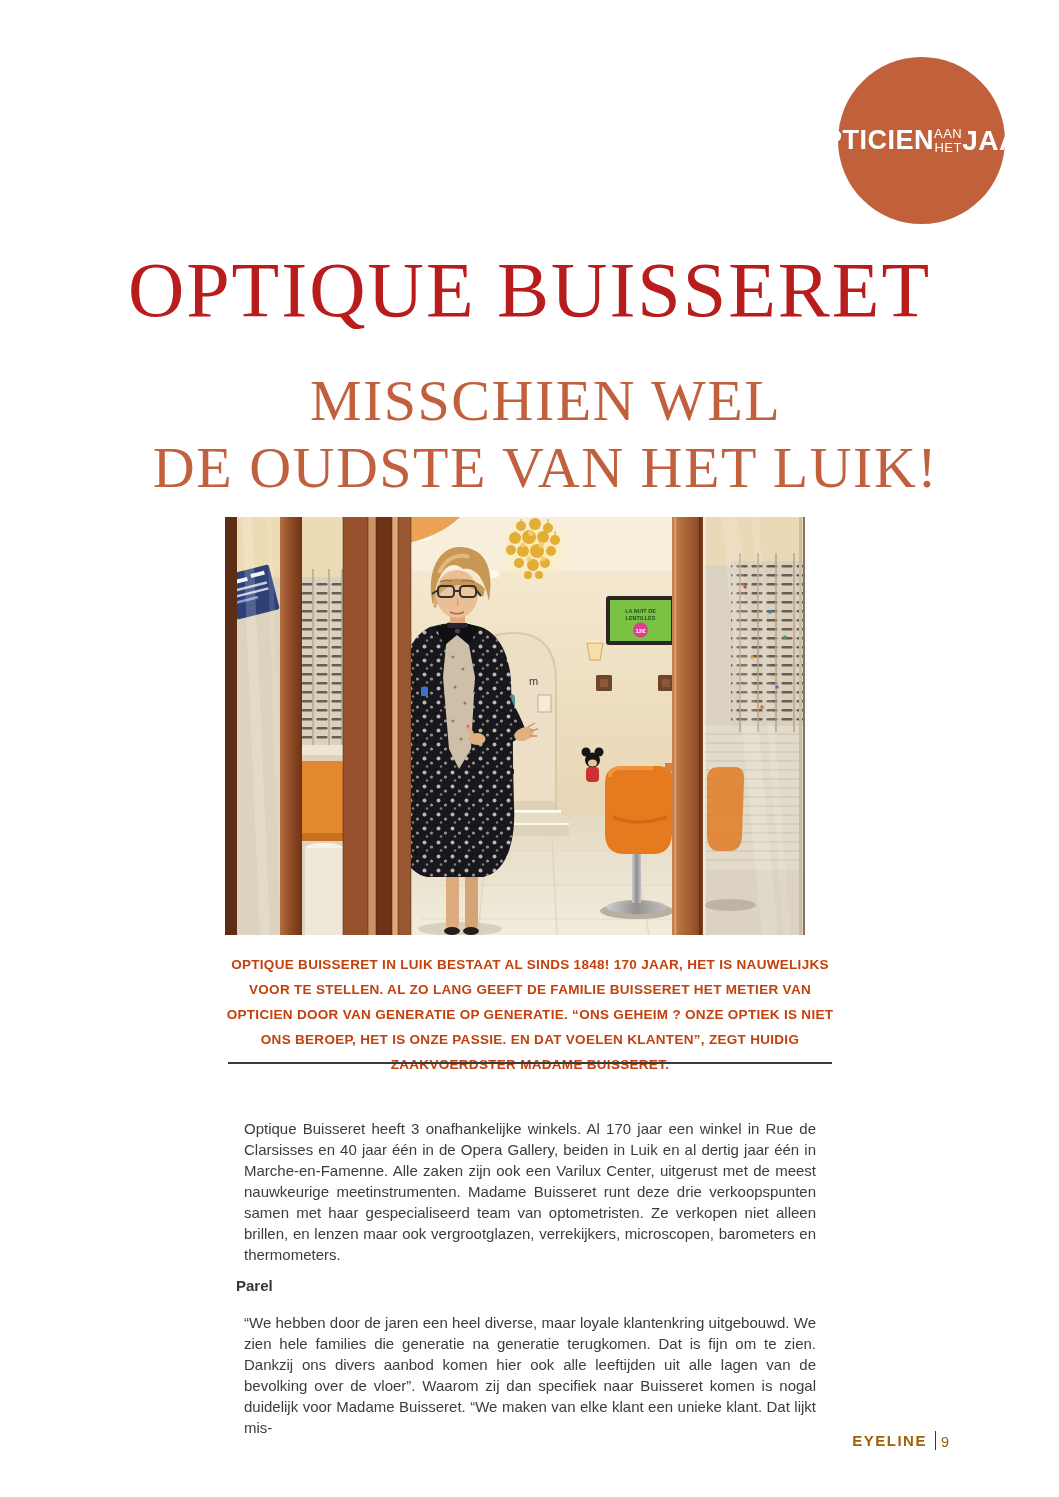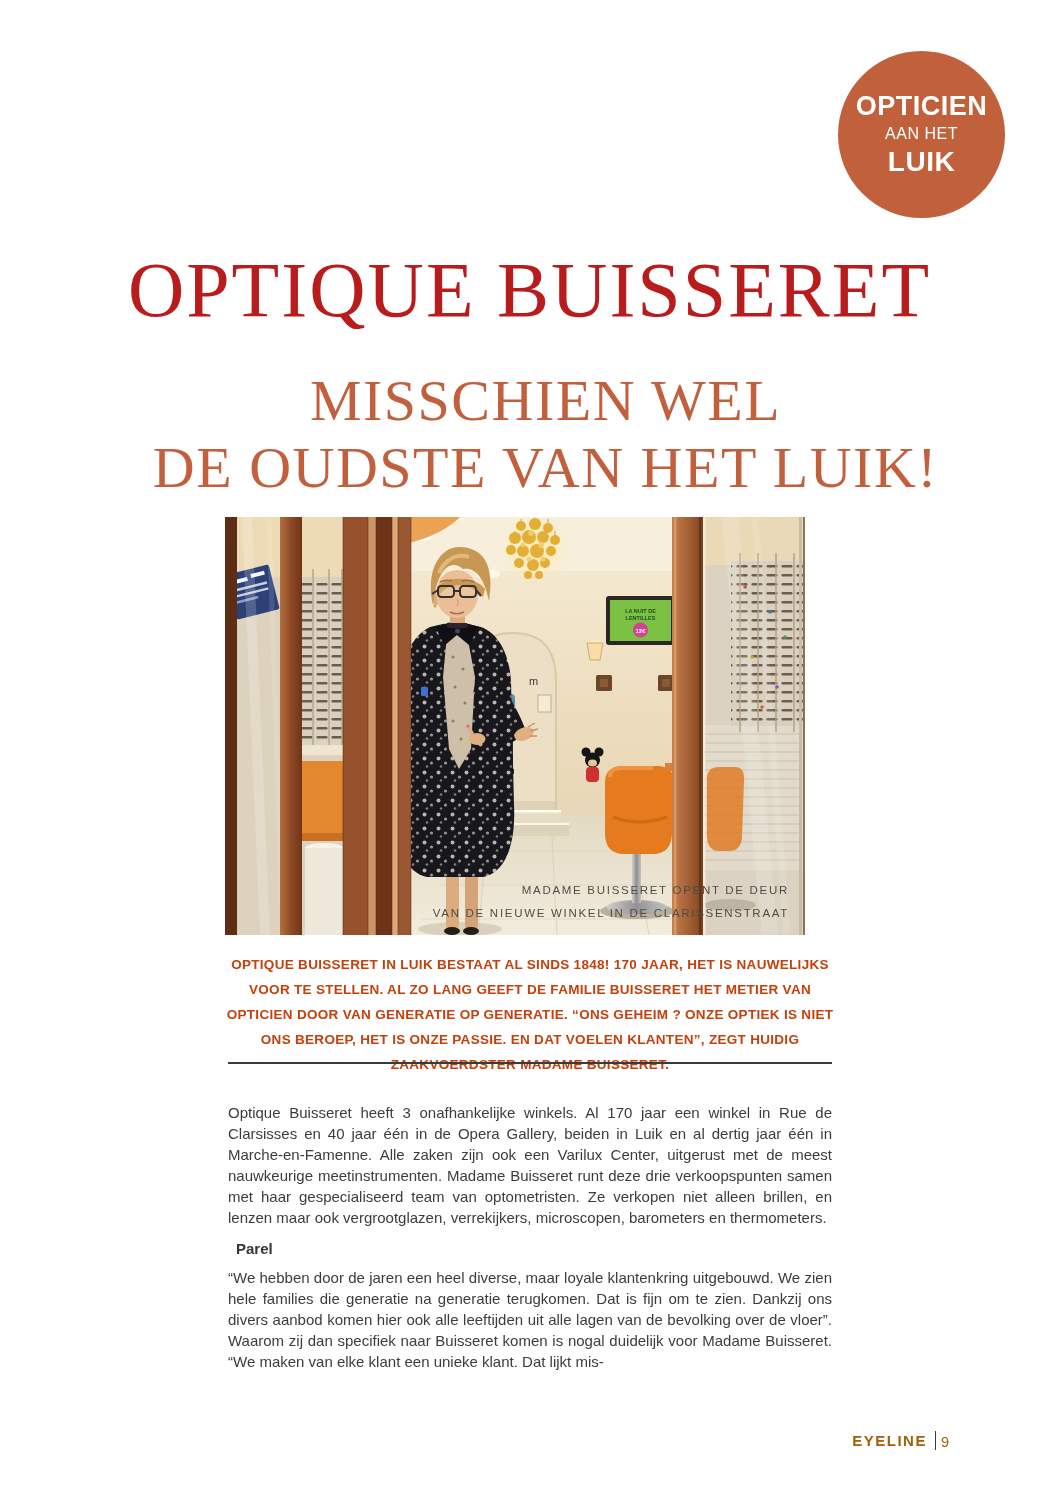--- a/index.html
+++ b/index.html
@@ -2,26 +2,26 @@
 <html><head>
 <meta charset="utf-8">
 <style>
   html,body{margin:0;padding:0;background:#ffffff;}
   .page{
     position:relative;width:1059px;height:1497px;background:#ffffff;overflow:hidden;
     font-family:"Liberation Sans",sans-serif;color:#3c3c3c;
   }
   
   .badge{
-    position:absolute;left:838px;top:51px;width:167px;height:167px;border-radius:50%;
-    background:#c0613c;color:#ffffff;display:flex;flex-direction:column;
+    position:absolute;left:838px;top:57px;width:167px;height:167px;border-radius:50%;
+    background:#c0613c;color:#ffffff;display:flex;
     align-items:center;justify-content:center;text-align:center;line-height:1.05;
   }
   .badge .b1{font-size:27px;font-weight:bold;letter-spacing:.5px;}
-  .badge .b2{font-size:16px;font-weight:normal;margin:5px 0;letter-spacing:.5px;}
+  .badge .b2{font-size:13px;font-weight:normal;margin:5px 0;letter-spacing:.5px;}
   .badge .b3{font-size:28px;font-weight:bold;letter-spacing:.5px;}
   
   .title-main{
     position:absolute;left:0;top:247px;width:100%;text-align:center;
     font-family:"Liberation Serif",serif;font-weight:400;font-size:78px;line-height:1.1;
     letter-spacing:2px;color:#b91c1c;margin:0;
   }
   .title-sub{
     position:absolute;left:0;width:100%;text-align:center;margin:16px;
     font-family:"Liberation Serif",serif;font-weight:400;font-size:58px;line-height:1.1;
@@ -47,21 +47,21 @@
     position:absolute;left:228px;top:1062px;width:604px;height:0;
     border-top:2px solid #3a3a3a;
   }
   .byline{
     position:absolute;left:228px;top:1074px;width:604px;margin:0;text-align:center;
     font-size:16px;color:#4a4a4a;font-weight:normal;
   }
   
   .article{position:absolute;left:228px;top:1102px;width:604px;}
   .article p{
-    margin:0;font-size:15px;line-height:21px;text-align:justify;color:#3c3c3c;
+    margin:16px;font-size:15px;line-height:21px;text-align:justify;color:#3c3c3c;
   }
   .article p.p1{margin-bottom:10px;}
   .article h3{
     margin:8px;font-size:15px;line-height:21px;font-weight:bold;color:#353535;
   }
   
   .footer{
     position:absolute;top:1431px;right:110px;display:flex;align-items:center;
     color:#a16207;
   }
@@ -70,21 +70,21 @@
   .footer .num{font-size:14.5px;padding-top:3px;}
 </style>
 </head>
 <body>
 
 <div class="page">
 
   <div class="badge">
     <div class="b1">OPTICIEN</div>
     <div class="b2">AAN HET</div>
-    <div class="b3">LUIK</div>
+    <div class="b3">JAAR</div>
   </div>
 
   <h1 class="title-main">OPTIQUE BUISSERET</h1>
   <h2 class="title-sub sub1">MISSCHIEN WEL</h2>
   <h2 class="title-sub sub2"><span class="ital">DE OUDSTE</span><span> VAN HET LUIK!</span></h2>
 
   <div class="photo">
     <svg viewBox="0 0 580 418" width="580" height="418">
       <defs>
         <linearGradient id="wallG" x1="0" y1="0" x2="0" y2="1">
@@ -337,24 +337,20 @@
         <rect x="55" y="0" width="22" height="418" fill="url(#woodG)"></rect>
         <rect x="118" y="0" width="25" height="418" fill="#97512c"></rect>
         <rect x="143" y="0" width="8" height="418" fill="#cb9465"></rect>
         <rect x="151" y="0" width="16" height="418" fill="#6e3317"></rect>
         <rect x="167" y="0" width="6" height="418" fill="#dca876"></rect>
         <rect x="173" y="0" width="13" height="418" fill="#9a5832"></rect>
         <path d="M118,0 V418 M143,0 V418 M151,0 V418 M167,0 V418 M173,0 V418 M186,0 V418" stroke="#4c2410" stroke-width="1" opacity=".5"></path>
       </g>
     </svg>
 
-    <div class="photo-caption">
-      <div>MADAME BUISSERET OPENT DE DEUR</div>
-      <div>VAN DE NIEUWE WINKEL IN DE CLARISSENSTRAAT</div>
-    </div>
   </div>
 
   <p class="lead">OPTIQUE BUISSERET IN LUIK BESTAAT AL SINDS 1848! 170 JAAR, HET IS NAUWELIJKS VOOR TE STELLEN. AL ZO LANG GEEFT DE FAMILIE BUISSERET HET METIER VAN OPTICIEN DOOR VAN GENERATIE OP GENERATIE. “ONS GEHEIM ? ONZE OPTIEK IS NIET ONS BEROEP, HET IS ONZE PASSIE. EN DAT VOELEN KLANTEN”, ZEGT HUIDIG ZAAKVOERDSTER MADAME BUISSERET.</p>
 
   <div class="rule"></div>
 
   <div class="article">
     <p class="p1">Optique Buisseret heeft 3 onafhankelijke winkels. Al 170 jaar een winkel in Rue de Clarsisses en 40 jaar één in de Opera Gallery, beiden in Luik en al dertig jaar één in Marche-en-Famenne. Alle zaken zijn ook een Varilux Center, uitgerust met de meest nauwkeurige meetinstrumenten. Madame Buisseret runt deze drie verkoopspunten samen met haar gespecialiseerd team van optometristen. Ze verkopen niet alleen brillen, en lenzen maar ook vergrootglazen, verrekijkers, microscopen, barometers en thermometers.</p>
     <h3>Parel</h3>
     <p>“We hebben door de jaren een heel diverse, maar loyale klantenkring uitgebouwd. We zien hele families die generatie na generatie terugkomen. Dat is fijn om te zien. Dankzij ons divers aanbod komen hier ook alle leeftijden uit alle lagen van de bevolking over de vloer”. Waarom zij dan specifiek naar Buisseret komen is nogal duidelijk voor Madame Buisseret. “We maken van elke klant een unieke klant. Dat lijkt mis-</p>

